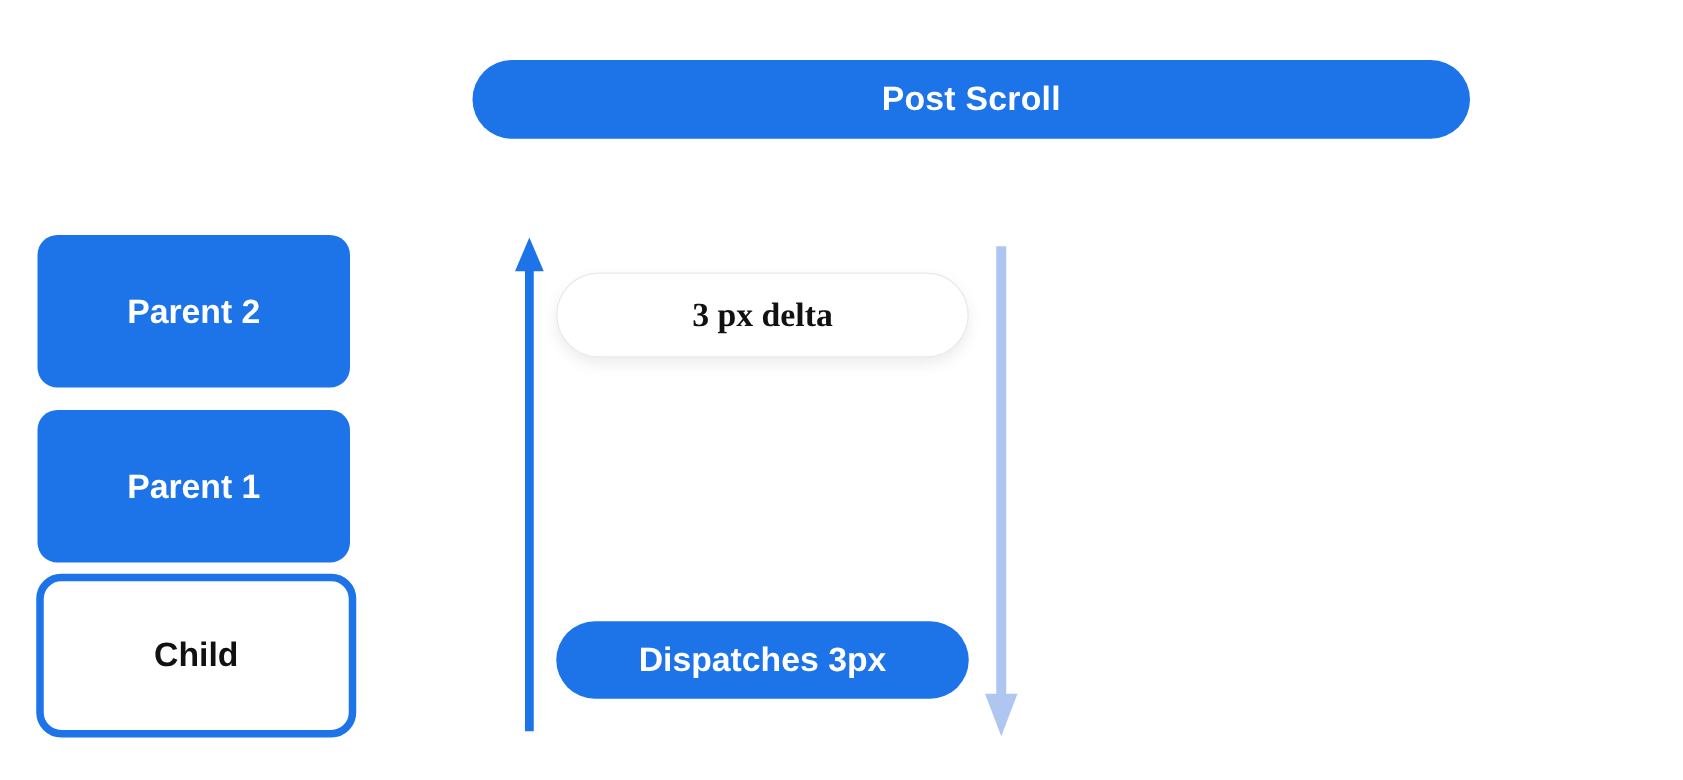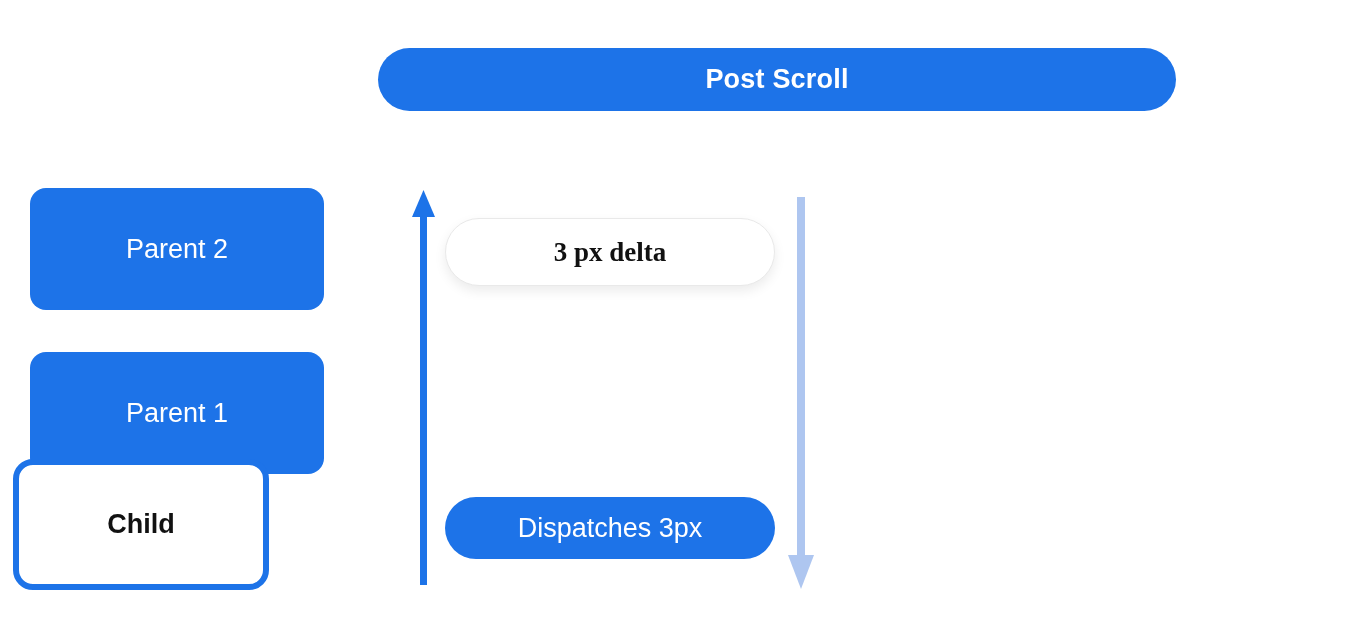--- a/index.html
+++ b/index.html
@@ -32,33 +32,33 @@
     width: 798px; height: 63px;
     background: var(--primary-blue);
     border-radius: 32px;
     color: #ffffff;
     font-size: 27px;
     font-weight: 700;
     letter-spacing: 0.2px;
   }
   .box {
     position: absolute;
-    width: 294px; height: 122px;
+    width: 250px; height: 122px;
     border-radius: 16px;
     font-size: 27px;
-    font-weight: 400;
+    font-weight: 700;
   }
   .box.filled {
     background: var(--primary-blue);
     color: #ffffff;
   }
   .box.parent-2 { left: 30px; top: 188px; }
-  .box.parent-1 { left: 30px; top: 328px; margin-top: 24px; }
+  .box.parent-1 { left: 30px; top: 328px; }
   .box.outlined {
-    left: 13px; top: 459px;
+    left: 29px; top: 459px;
     width: 256px; height: 131px;
     background: #ffffff;
     border: 6px solid var(--primary-blue);
     border-radius: 20px;
     color: var(--text-dark);
     font-weight: 600;
   }
   .arrows {
     position: absolute;
     left: 0; top: 0;
@@ -79,21 +79,21 @@
     color: var(--text-dark);
     font-weight: 600;
     font-family: Liberation Serif, serif;
   }
   .pill.blue {
     left: 445px; top: 497px;
     width: 330px; height: 62px;
     background: var(--primary-blue);
     border-radius: 31px;
     color: #ffffff;
-    font-weight: 400;
+    font-weight: 700;
   }
 </style>
 </head>
 <body>
 
 <div class="canvas">
 
   <div class="banner label-center">Post Scroll</div>
 
   <div class="box filled parent-2 label-center">Parent 2</div>

